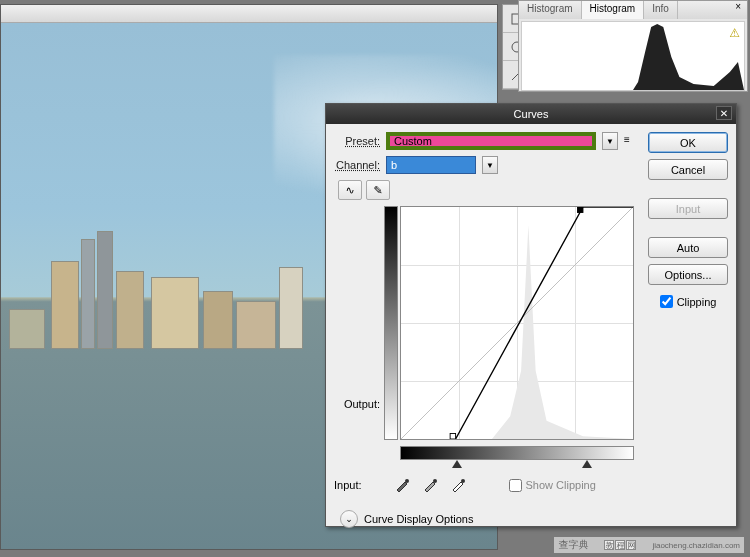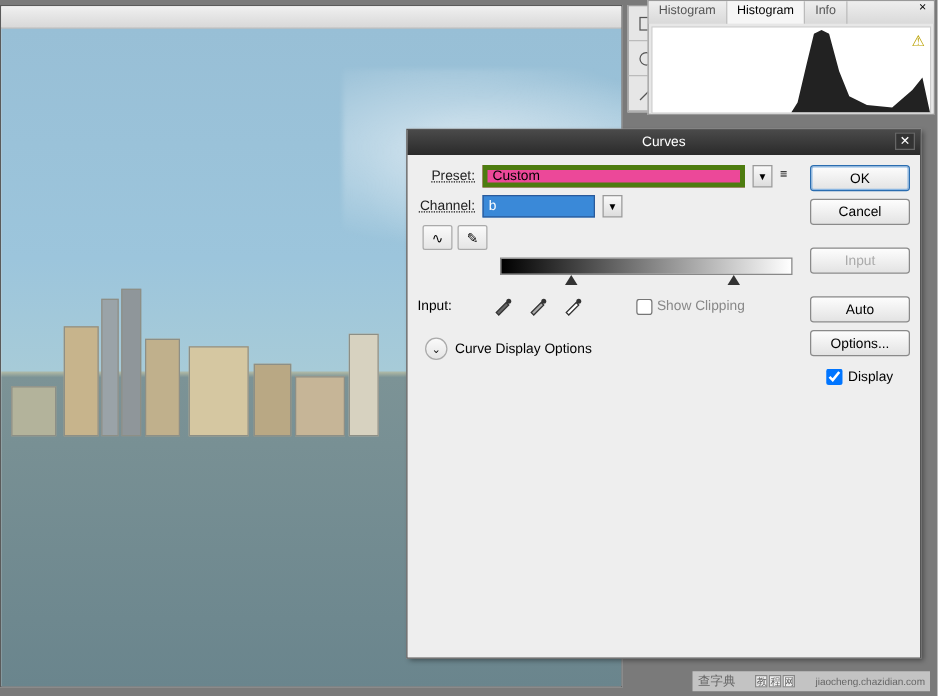--- a/index.html
+++ b/index.html
@@ -218,20 +218,43 @@
 
       <div class="toolsrow">
         <div class="minitool">
             <span>∿</span>
           </div>
         <div class="minitool">
             <span>✎</span>
           </div>
       </div>
 
+      <div class="curve-area">
+        <div class="output-col">
+          <span class="output-lbl">Output:</span>
+        </div>
+        <div class="curve-wrap">
+          <div class="vgrad"></div>
+          <div class="curve-grid">
+            <div class="gv" style="left:25%"></div>
+              <div class="gv" style="left:50%"></div>
+              <div class="gv" style="left:75%"></div>
+            <div class="gh" style="top:25%"></div>
+              <div class="gh" style="top:50%"></div>
+              <div class="gh" style="top:75%"></div>
+            <svg class="histshape" viewBox="0 0 255 255" preserveAspectRatio="none">
+              <polygon points="0,255 100,255 120,230 132,180 140,20 148,180 160,235 200,252 255,255" fill="#e8e8e8"></polygon>
+              <line x1="0" y1="255" x2="255" y2="0" stroke="#bbb" stroke-width="1"></line>
+              <polyline points="60,255 200,0 255,0" fill="none" stroke="#000" stroke-width="1.5"></polyline>
+              <rect x="57" y="252" width="6" height="6" fill="#fff" stroke="#000" transform="translate(-3,-3)"></rect>
+              <rect x="197" y="0" width="6" height="6" fill="#000" stroke="#000" transform="translate(-3,0)"></rect>
+            </svg>
+          </div>
+        </div>
+      </div>
 
       <div class="hgrad-row">
         <div class="hgrad">
           <div class="slider-b" style="left:22%"></div>
           <div class="slider-w" style="left:78%"></div>
         </div>
       </div>
 
       <div class="input-row">
         <span>Input:</span>
@@ -272,21 +295,21 @@
     <div class="dright">
       <div class="btn default">OK</div>
       <div class="btn">Cancel</div>
       <div style="height:6px"></div>
       <div class="btn disabled">Input</div>
       <div style="height:6px"></div>
       <div class="btn">Auto</div>
       <div class="btn">Options...</div>
       <div class="previewrow">
         <input type="checkbox" checked="" style="">
-        <span>Display</span>
+        <span>Clipping</span>
       </div>
     </div>
   </div>
 </div>
 
 <div class="watermark">
   <span>查字典</span>
   <div class="wm-boxes">
     <div class="wm-box">教</div>
     <div class="wm-box">程</div>

